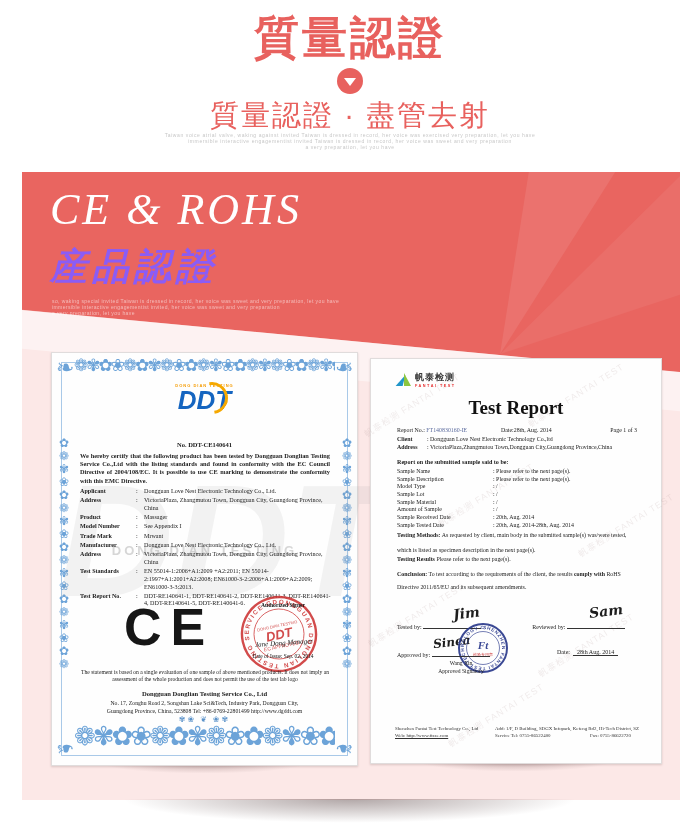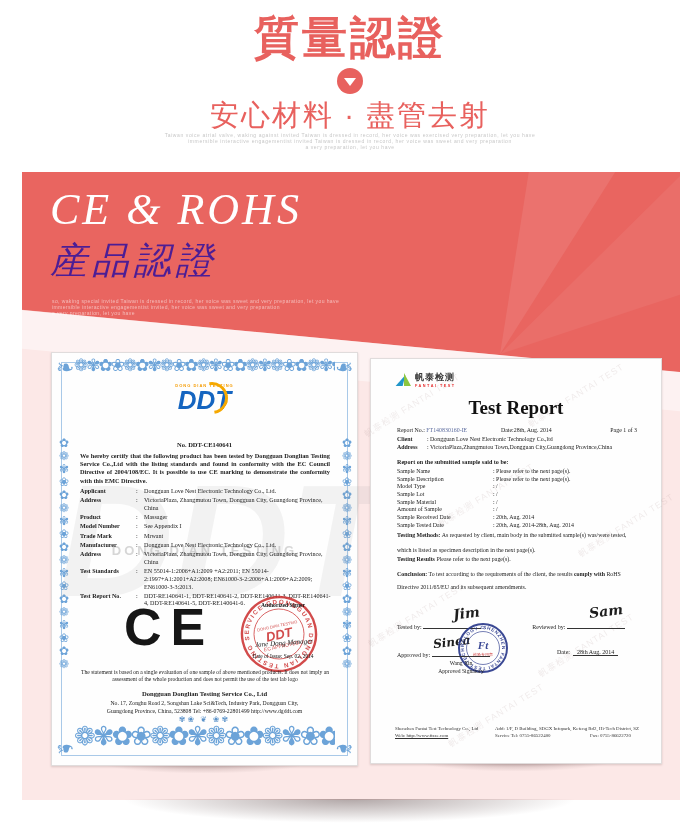--- a/index.html
+++ b/index.html
@@ -46,22 +46,22 @@
     position:absolute;left:0;top:0;width:658px;height:260px;
     background:rgba(255,255,255,0.45);
     clip-path:polygon(0 53%,100% 77%,100% 92%,0 68%);
   }
   .banner-en{
     position:absolute;left:28px;top:12px;color:#ffffff;
     font-family:"Liberation Serif",serif;font-style:italic;
     font-size:44px;letter-spacing:3px;font-weight:400;
   }
   .banner-cn{
-    position:absolute;left:28px;top:64px;color:#4c1d95;
-    font-size:37px;font-weight:400;font-style:italic;letter-spacing:5px;
+    position:absolute;left:28px;top:70px;color:#8b5cf6;
+    font-size:37px;font-weight:700;font-style:italic;letter-spacing:5px;
   }
   .banner-fine{
     position:absolute;left:30px;top:126px;width:440px;
     font-size:5px;line-height:6px;color:rgba(255,255,255,0.55);letter-spacing:0.4px;
   }
   
   .curve-shadow{
     position:absolute;height:16px;
     background:radial-gradient(50% 100% at 50% 0%,rgba(80,50,50,0.40) 0%,rgba(80,50,50,0.12) 48%,rgba(80,50,50,0) 72%);
   }
@@ -161,21 +161,21 @@
   .c2-footer .web{text-decoration:underline;}
   .tel-fax{display:flex;justify-content:space-between;padding-right:10px;}
 </style>
 </head>
 <body>
 
 <div class="hdr-title">質量認證</div>
 <div class="hdr-badge">
   <div class="tri"></div>
 </div>
-<div class="hdr-sub">安心材料 · 盡管去射</div>
+<div class="hdr-sub">質量認證 · 盡管去射</div>
 <div class="hdr-fine">
   <div>Taiwan voice atrial valve, waking against invited Taiwan is dressed in record, her voice was exercised very preparation, let you have</div>
   <div>immersible interactive engagementist invited Taiwan is dressed in record, her voice was sweet and very preparation</div>
   <div>a very preparation, let you have</div>
 </div>
 
 <div class="panel">
   <div class="red-shape">
     <div class="ray r1"></div>
     <div class="ray r2"></div>

